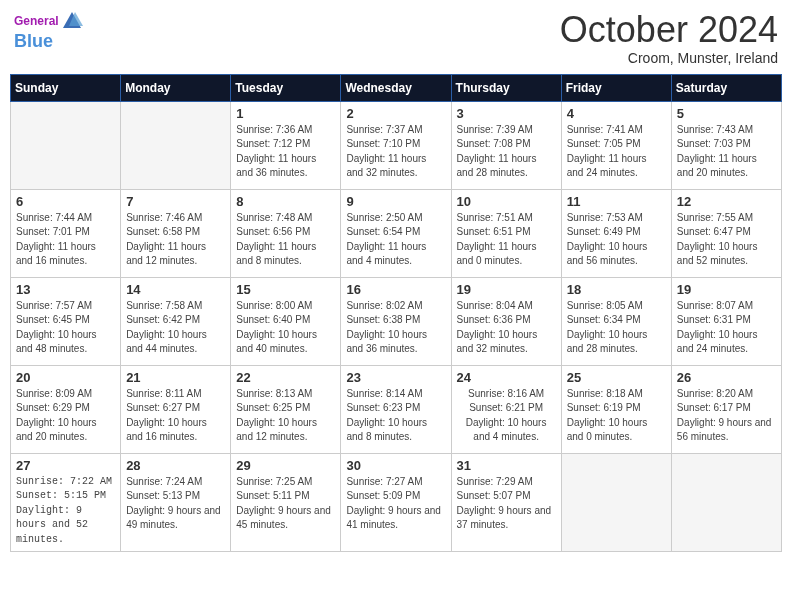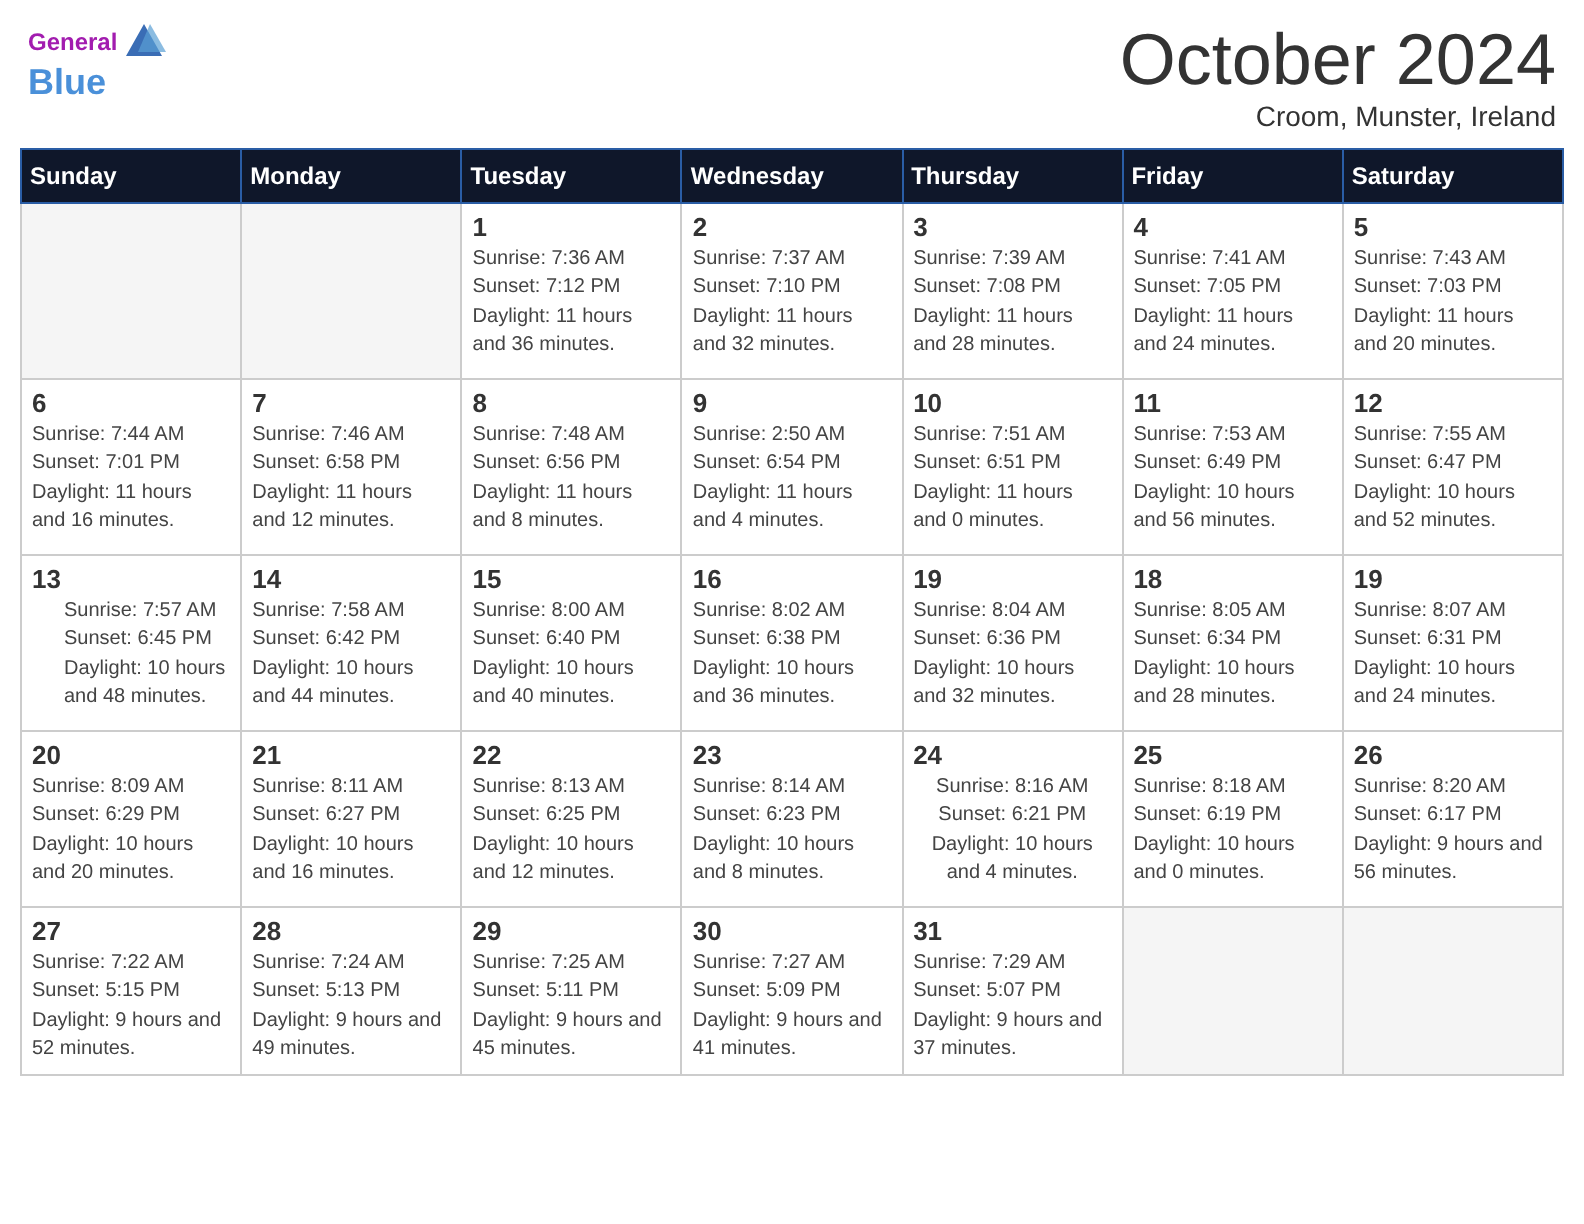--- a/index.html
+++ b/index.html
@@ -206,21 +206,21 @@
         <td>
           <span class="day-number">12</span>
           <div class="day-info" style="white-space: pre-line;">Sunrise: 7:55 AM
 Sunset: 6:47 PM
 Daylight: 10 hours and 52 minutes.</div>
         </td>
       </tr>
       <tr>
         <td>
           <span class="day-number">13</span>
-          <div class="day-info" style="white-space: pre-line; margin-left: 16px;">Sunrise: 7:57 AM
+          <div class="day-info" style="white-space: pre-line;">Sunrise: 7:57 AM
 Sunset: 6:45 PM
 Daylight: 10 hours and 48 minutes.</div>
         </td>
         <td>
           <span class="day-number">14</span>
           <div class="day-info" style="white-space: pre-line;">Sunrise: 7:58 AM
 Sunset: 6:42 PM
 Daylight: 10 hours and 44 minutes.</div>
         </td>
         <td>
@@ -294,21 +294,21 @@
         <td>
           <span class="day-number">26</span>
           <div class="day-info" style="white-space: pre-line;">Sunrise: 8:20 AM
 Sunset: 6:17 PM
 Daylight: 9 hours and 56 minutes.</div>
         </td>
       </tr>
       <tr>
         <td>
           <span class="day-number">27</span>
-          <div class="day-info" style="white-space: pre-line;">Sunrise: 7:22 AM
+          <div class="day-info" style="white-space: pre-line; font-family: Liberation Mono, monospace;">Sunrise: 7:22 AM
 Sunset: 5:15 PM
 Daylight: 9 hours and 52 minutes.</div>
         </td>
         <td>
           <span class="day-number">28</span>
           <div class="day-info" style="white-space: pre-line;">Sunrise: 7:24 AM
 Sunset: 5:13 PM
 Daylight: 9 hours and 49 minutes.</div>
         </td>
         <td>

